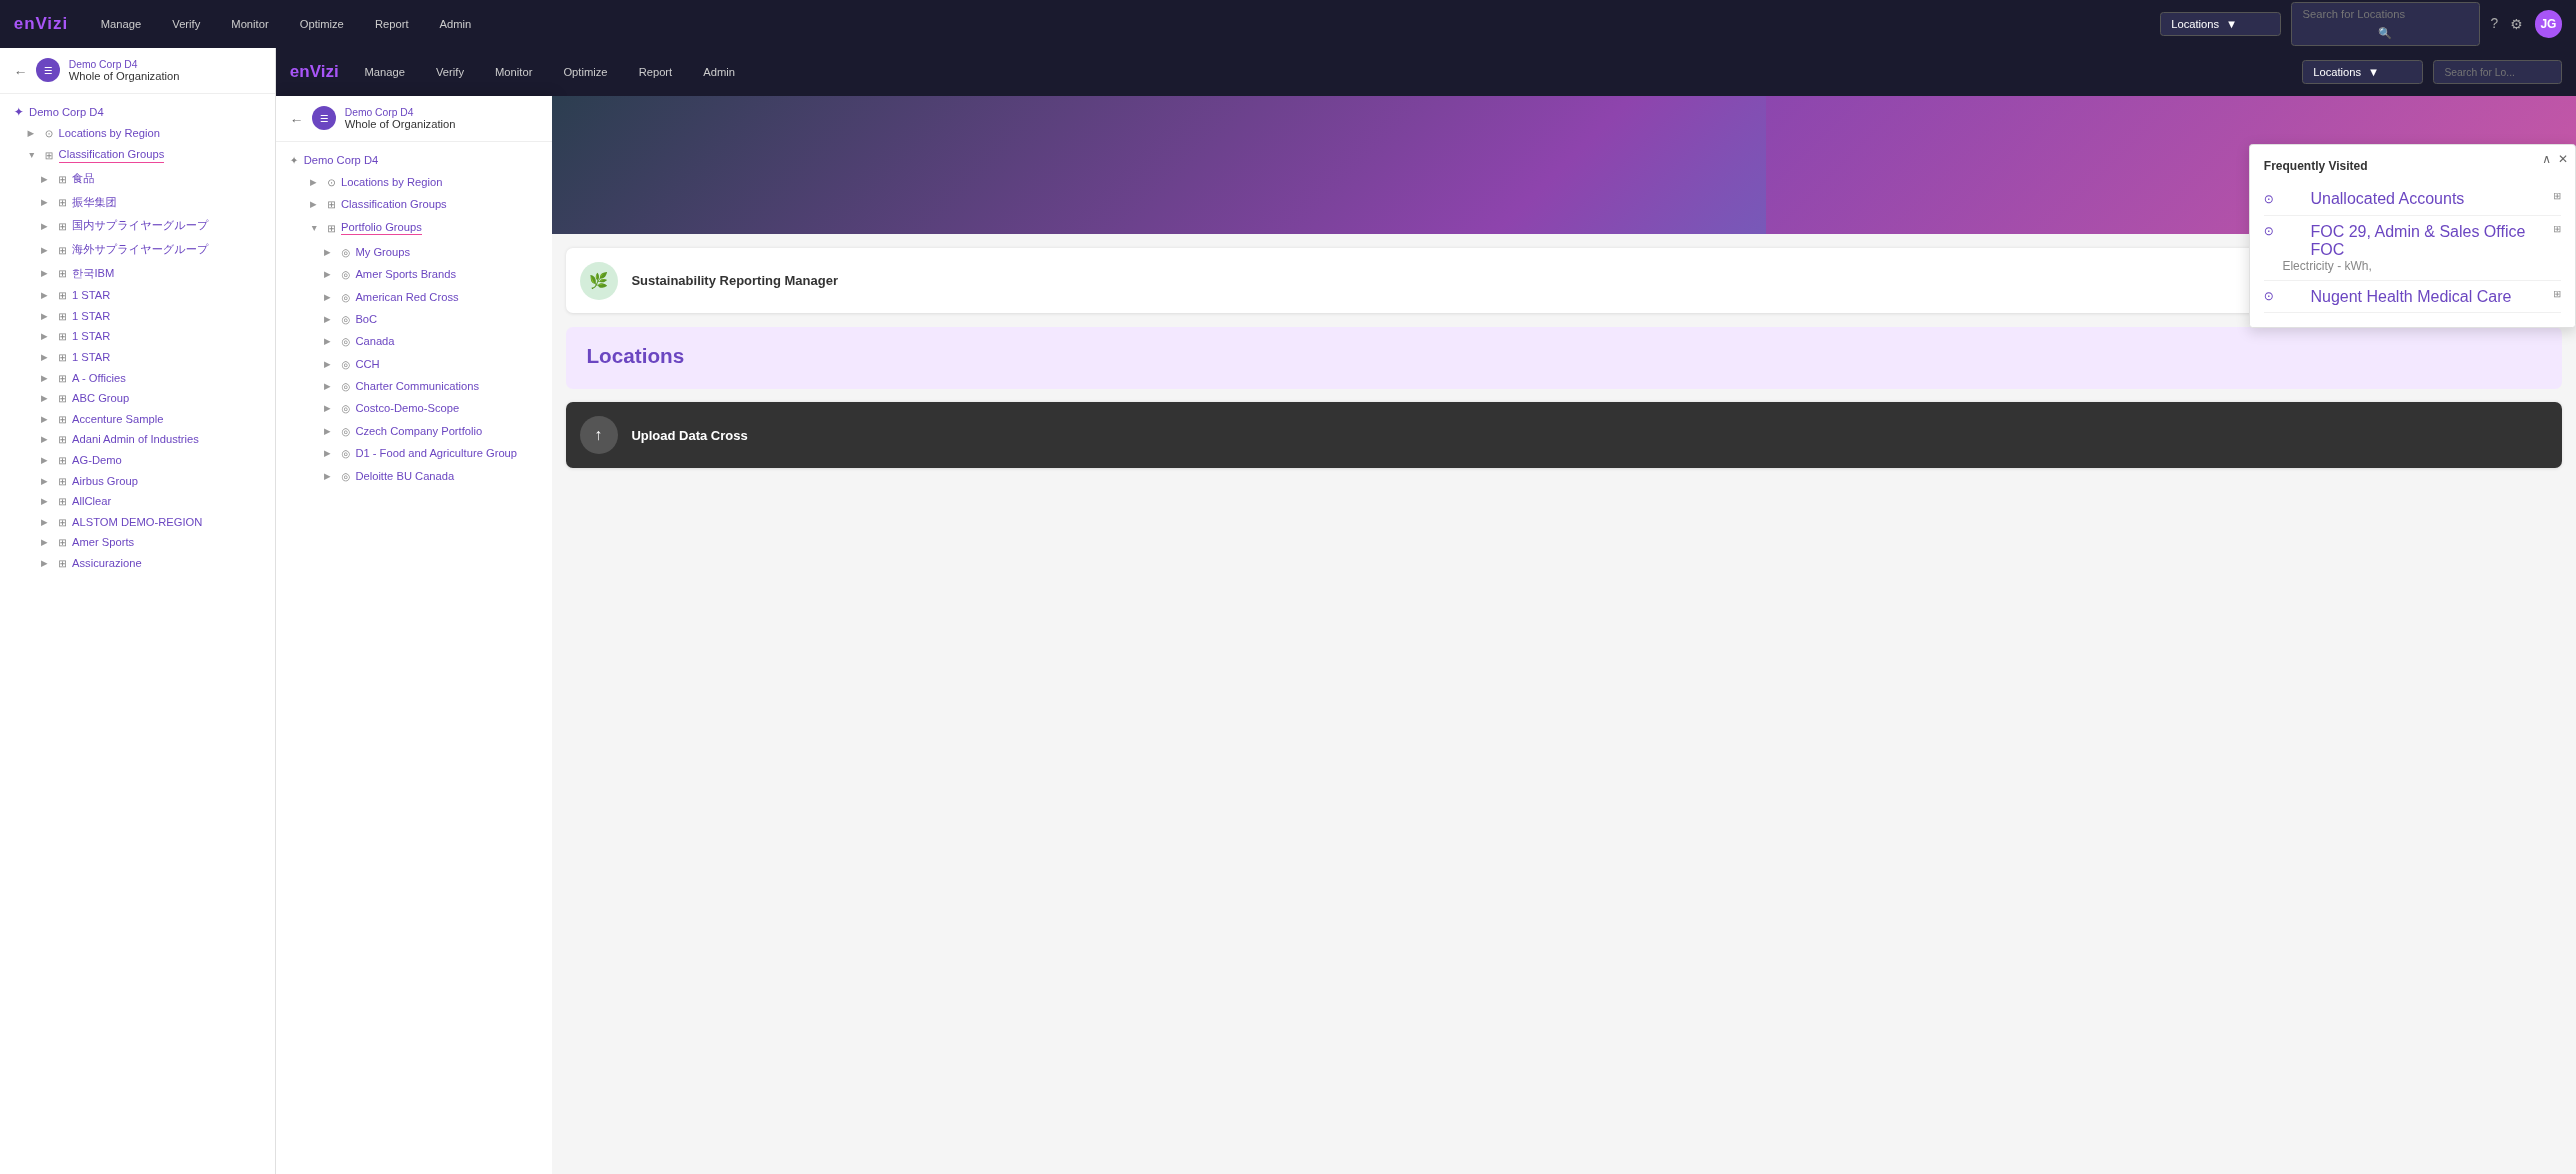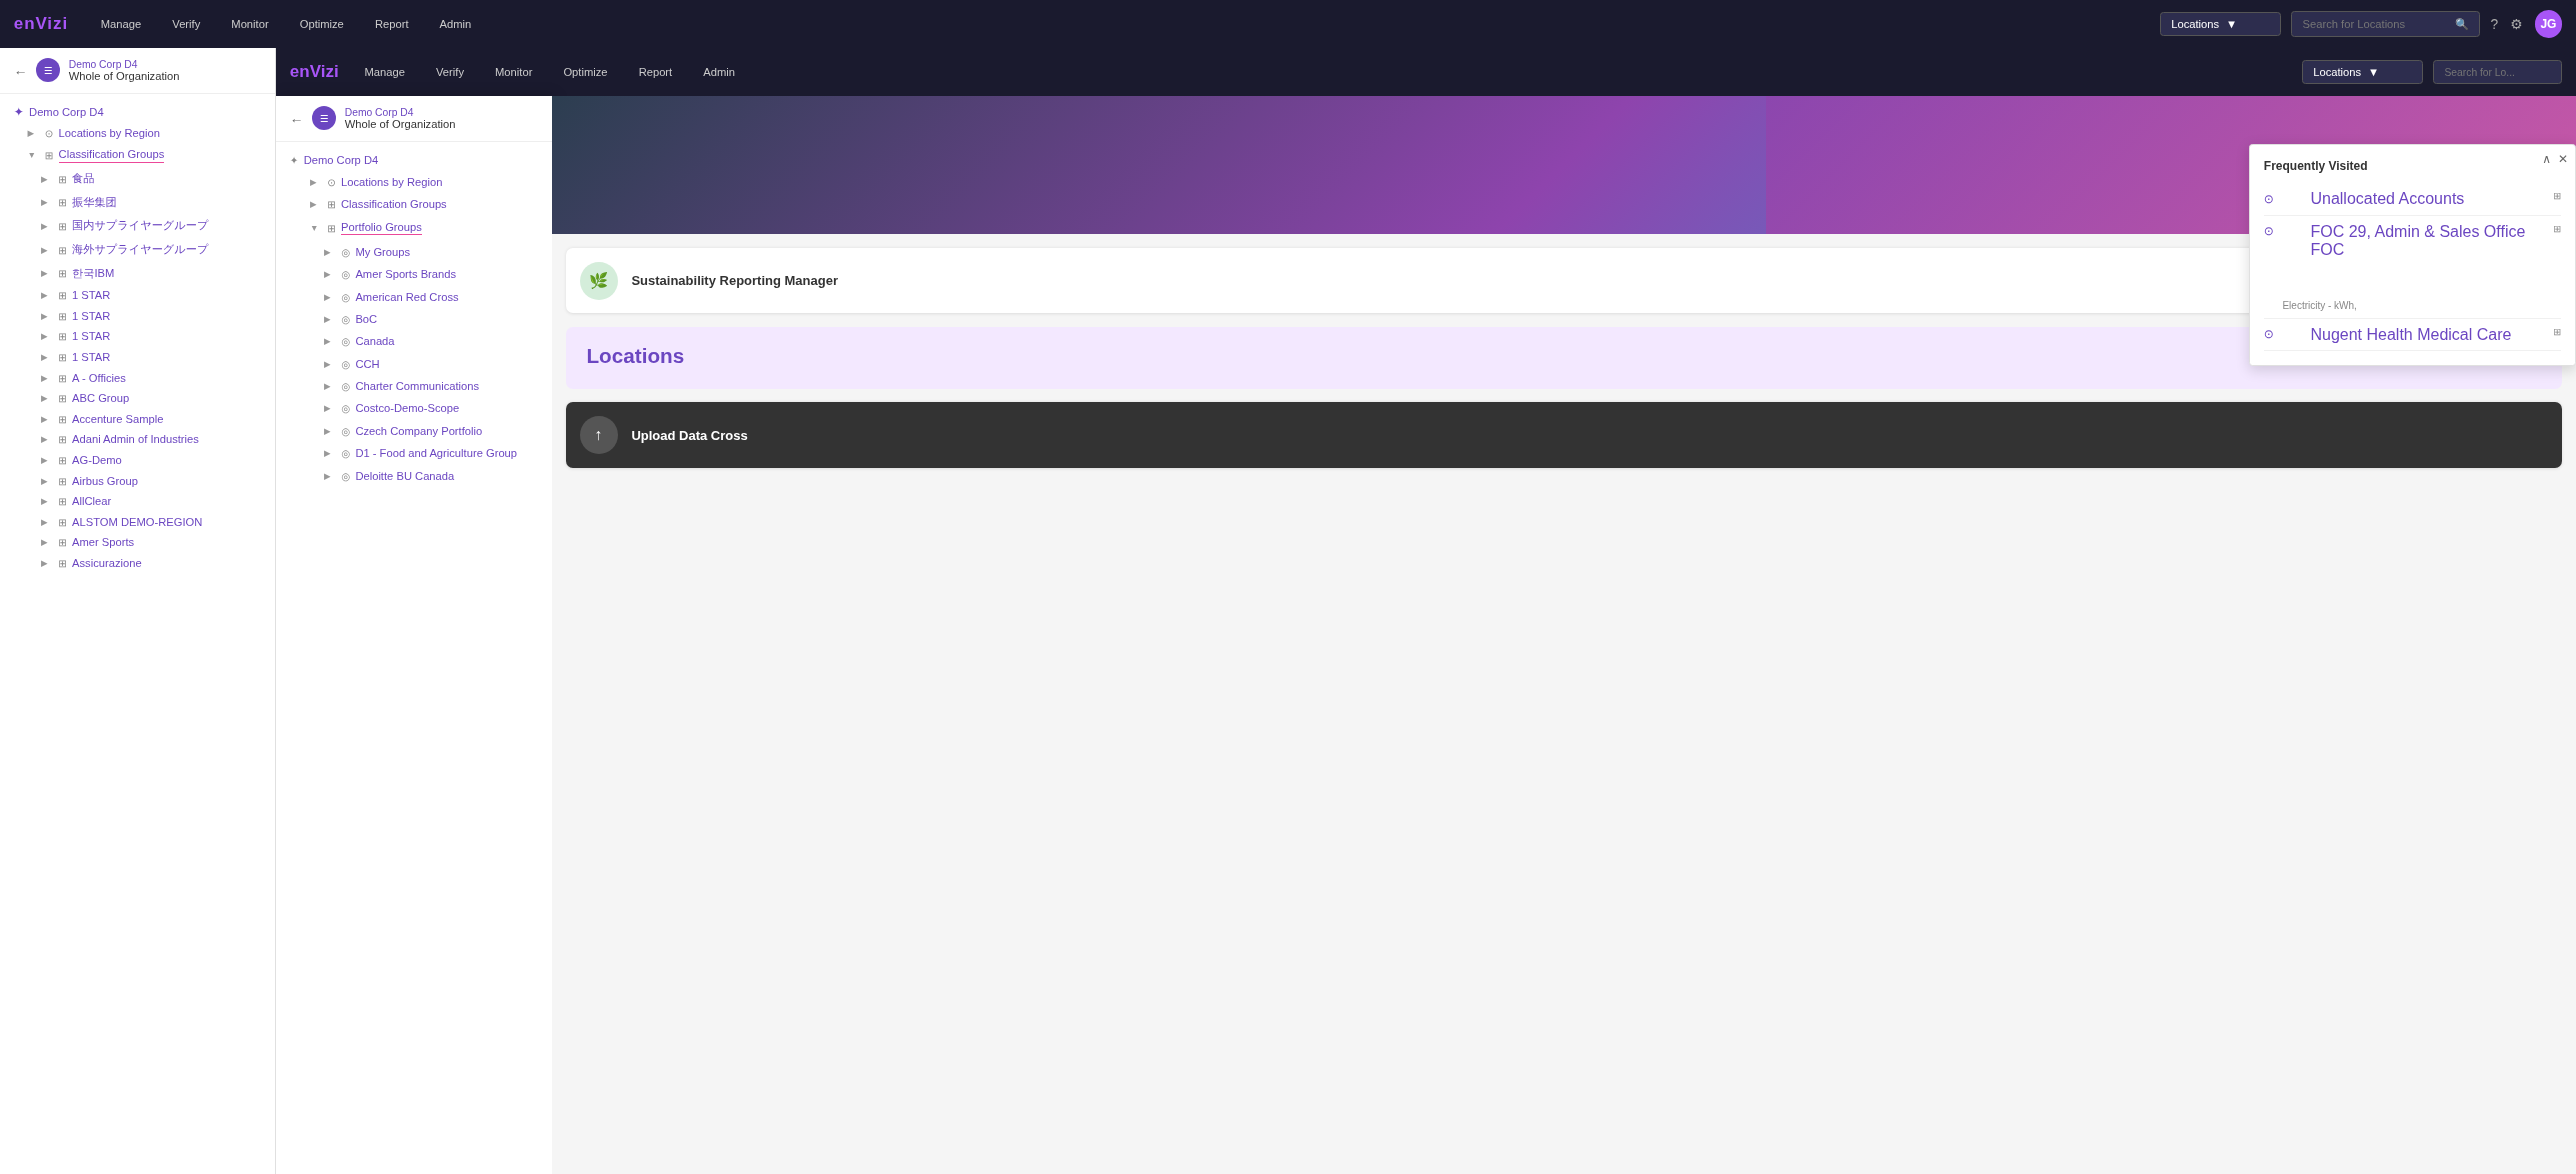--- a/index.html
+++ b/index.html
@@ -52,20 +52,21 @@
     .search-bar {
       background: #2d2d4e;
       border: 0.9px solid #555;
       border-radius: 3.4px;
       color: #aaa;
       padding: 5.2px 10.3px;
       display: flex;
       align-items: center;
       gap: 6.9px;
       width: 189px;
+      flex-direction: column;
     }
     .search-bar input {
       background: transparent;
       border: none;
       color: #aaa;
       outline: none;
       width: 100%;
       font-size: 11.2px;
     }
     .top-nav-icons {
@@ -321,21 +322,21 @@
     .fv-item {
       display: flex;
       align-items: flex-start;
       gap: 8.6px;
       padding: 6.9px 0;
       border-bottom: 0.9px solid #f0f0f0;
     }
     .fv-icon { color: #6b46c1; font-size: 12px; margin-top: 1.7px; }
     .fv-content { flex: 1; }
     .fv-label { color: #6b46c1; font-size: 16px; cursor: pointer; margin-left: 28px; }
-    .fv-sub { color: #888; font-size: 10px; margin-top: 41px; }
+    .fv-sub { color: #888; font-size: 12px; }
 
     
     .panel-controls {
       position: absolute;
       top: 6.9px;
       right: 6.9px;
       display: flex;
       gap: 6.9px;
     }
     .ctrl-btn {

